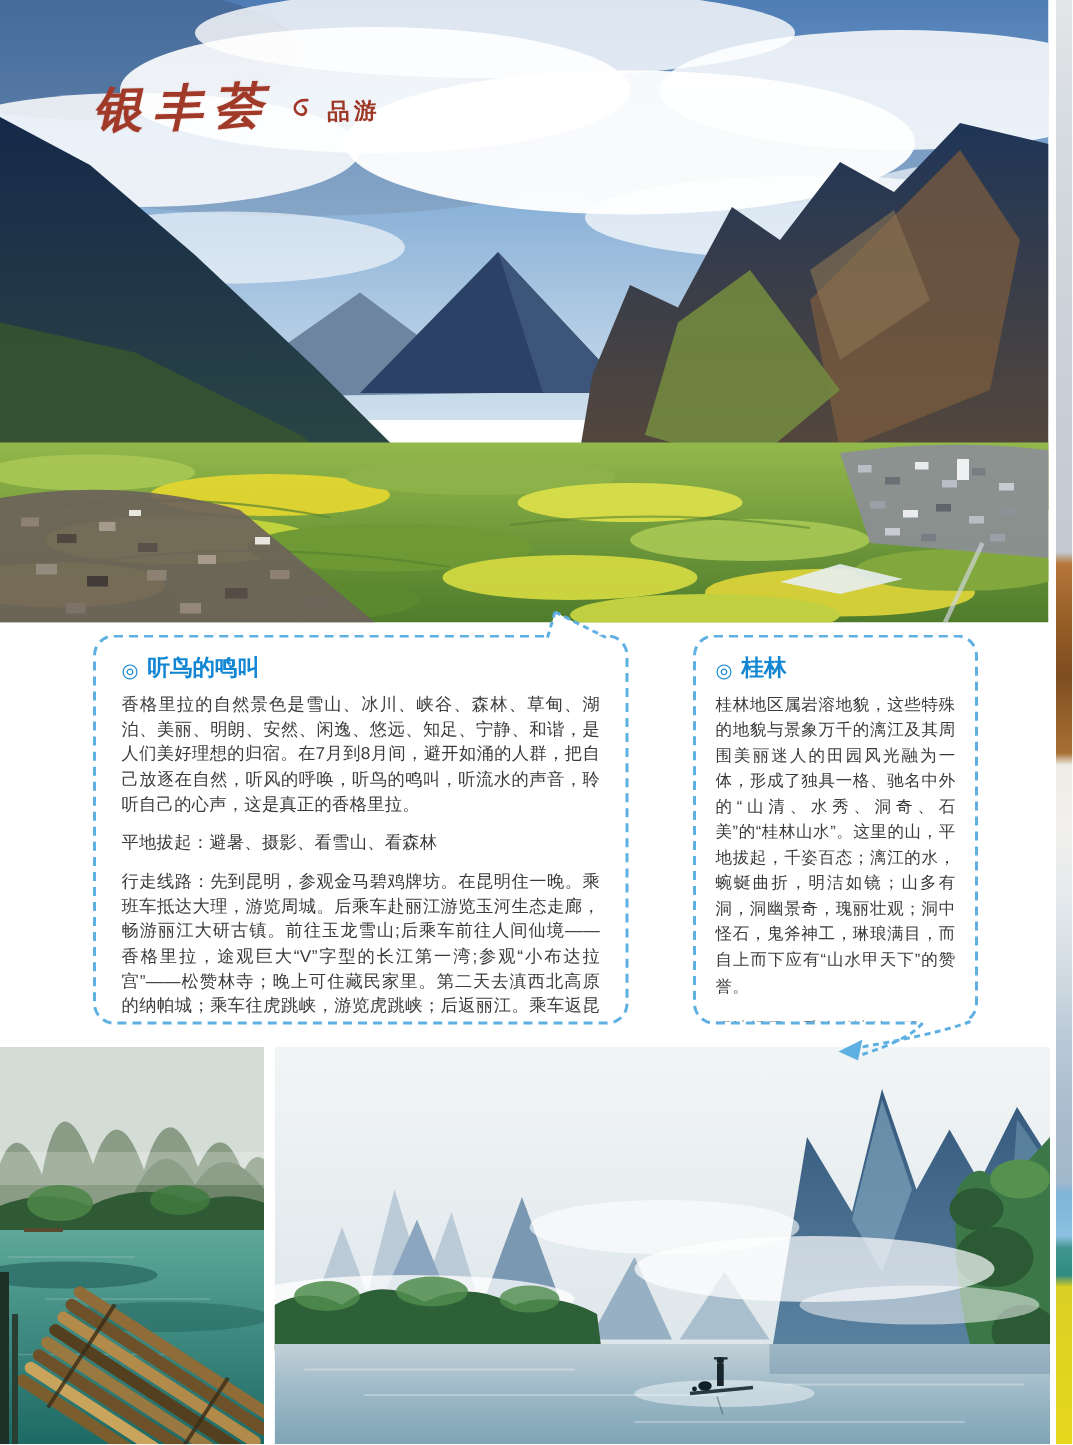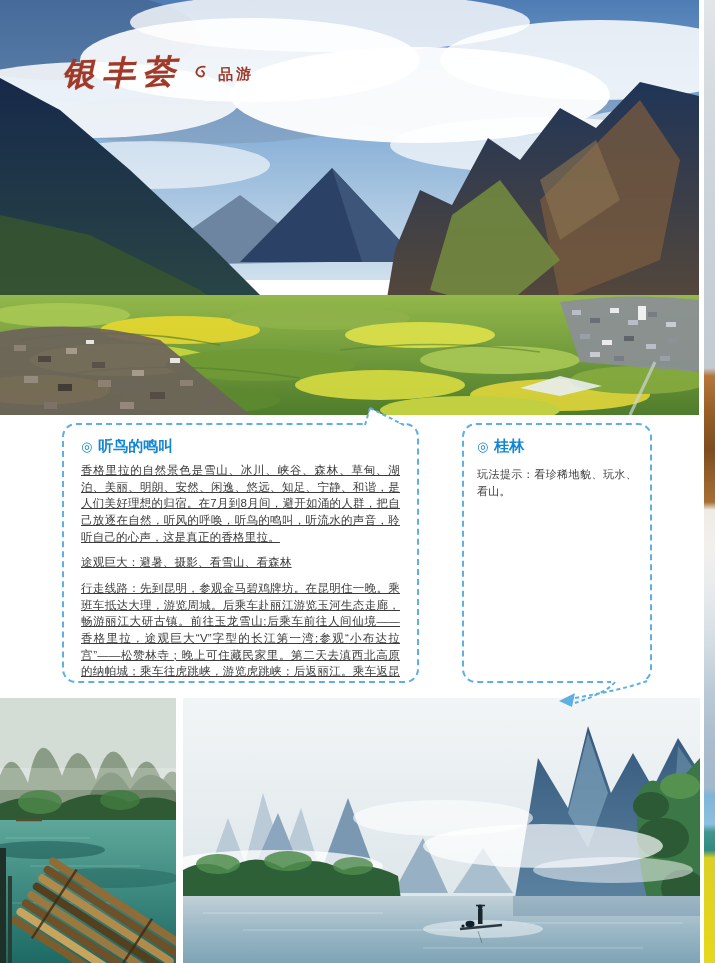--- a/index.html
+++ b/index.html
@@ -45,21 +45,21 @@
     padding:12px 17px 8px 17px;z-index:1;overflow:hidden;
   }
   .box-left{left:62px;width:357px;}
   .box-right{left:462px;width:190px;padding:12px 13px 8px 13px;}
   .box-title{
     margin:0 0 7px 0;display:flex;align-items:center;gap:6px;
     font-size:15px;font-weight:bold;color:#1286d2;line-height:1.2;
   }
   .bullet-icon{font-size:13px;color:#1286d2;line-height:1;}
   .box p{margin:0;color:#3b3b3b;text-align:justify;}
-  .box-left p{font-size:11.5px;line-height:1.45;letter-spacing:.2px;text-decoration:underline;}
+  .box-left p{font-size:11.5px;line-height:1.45;letter-spacing:.2px;}
   .box-left .tips{margin-top:9px;}
   .box-left .route{margin-top:9px;}
   .box-right p{font-size:11px;line-height:1.55;letter-spacing:.2px;}
   .box-right .tips{margin-top:11px;}
   
   .tail-left{position:absolute;left:360px;top:406px;z-index:2;}
   .tail-right{position:absolute;left:553px;top:679px;z-index:2;}
 </style>
 </head>
 <body>
@@ -182,35 +182,36 @@
   </div>
 
   <div class="edge-strip"></div>
 
   <section class="box box-left">
     <h2 class="box-title">
       <span class="bullet-icon">◎</span>
       <span>听鸟的鸣叫</span>
     </h2>
     <p>香格里拉的自然景色是雪山、冰川、峡谷、森林、草甸、湖泊、美丽、明朗、安然、闲逸、悠远、知足、宁静、和谐，是人们美好理想的归宿。在7月到8月间，避开如涌的人群，把自己放逐在自然，听风的呼唤，听鸟的鸣叫，听流水的声音，聆听自己的心声，这是真正的香格里拉。</p>
-    <p class="tips">途观巨大：避暑、摄影、看雪山、看森林</p>
+    <p class="tips">平地拔起：避暑、摄影、看雪山、看森林</p>
     <p class="route">行走线路：先到昆明，参观金马碧鸡牌坊。在昆明住一晚。乘班车抵达大理，游览周城。后乘车赴丽江游览玉河生态走廊，畅游丽江大研古镇。前往玉龙雪山;后乘车前往人间仙境——香格里拉，途观巨大“V”字型的长江第一湾;参观“小布达拉宫”——松赞林寺；晚上可住藏民家里。第二天去滇西北高原的纳帕城；乘车往虎跳峡，游览虎跳峡；后返丽江。乘车返昆明，路程较远。到昆明游览险峰奇崛的路南石林，后打道回府。</p>
   </section>
 
   <svg class="tail-left" width="46" height="20" viewBox="0 0 46 20">
     <polygon points="5,20 10,2 44,20" fill="#ffffff"></polygon>
     <path d="M5,19 L10,2" stroke="#5fb0e2" stroke-width="2" stroke-dasharray="4 3" fill="none"></path>
     <path d="M10,2 L44,19" stroke="#5fb0e2" stroke-width="2" stroke-dasharray="4 3" fill="none"></path>
   </svg>
 
   <section class="box box-right">
     <h2 class="box-title">
       <span class="bullet-icon">◎</span>
       <span>桂林</span>
     </h2>
+    <p>桂林地区属岩溶地貌，这些特殊的地貌与景象万千的漓江及其周围美丽迷人的田园风光融为一体，形成了独具一格、驰名中外的“山清、水秀、洞奇、石美”的“桂林山水”。这里的山，平地拔起，千姿百态；漓江的水，蜿蜒曲折，明洁如镜；山多有洞，洞幽景奇，瑰丽壮观；洞中怪石，鬼斧神工，琳琅满目，而自上而下应有“山水甲天下”的赞誉。</p>
     <p class="tips">玩法提示：看珍稀地貌、玩水、看山。</p>
   </section>
 
   <svg class="tail-right" width="100" height="30" viewBox="0 0 100 30">
     <rect x="58" y="0" width="38" height="5" fill="#ffffff"></rect>
     <path d="M94,2 C72,10 44,15 16,20" stroke="#5fb0e2" stroke-width="2" stroke-dasharray="4 3" fill="none"></path>
     <path d="M62,3 C56,11 40,18 22,24" stroke="#5fb0e2" stroke-width="2" stroke-dasharray="4 3" fill="none"></path>
     <polygon points="6,22 22,14 19,28" fill="#5fb0e2"></polygon>
   </svg>
 

